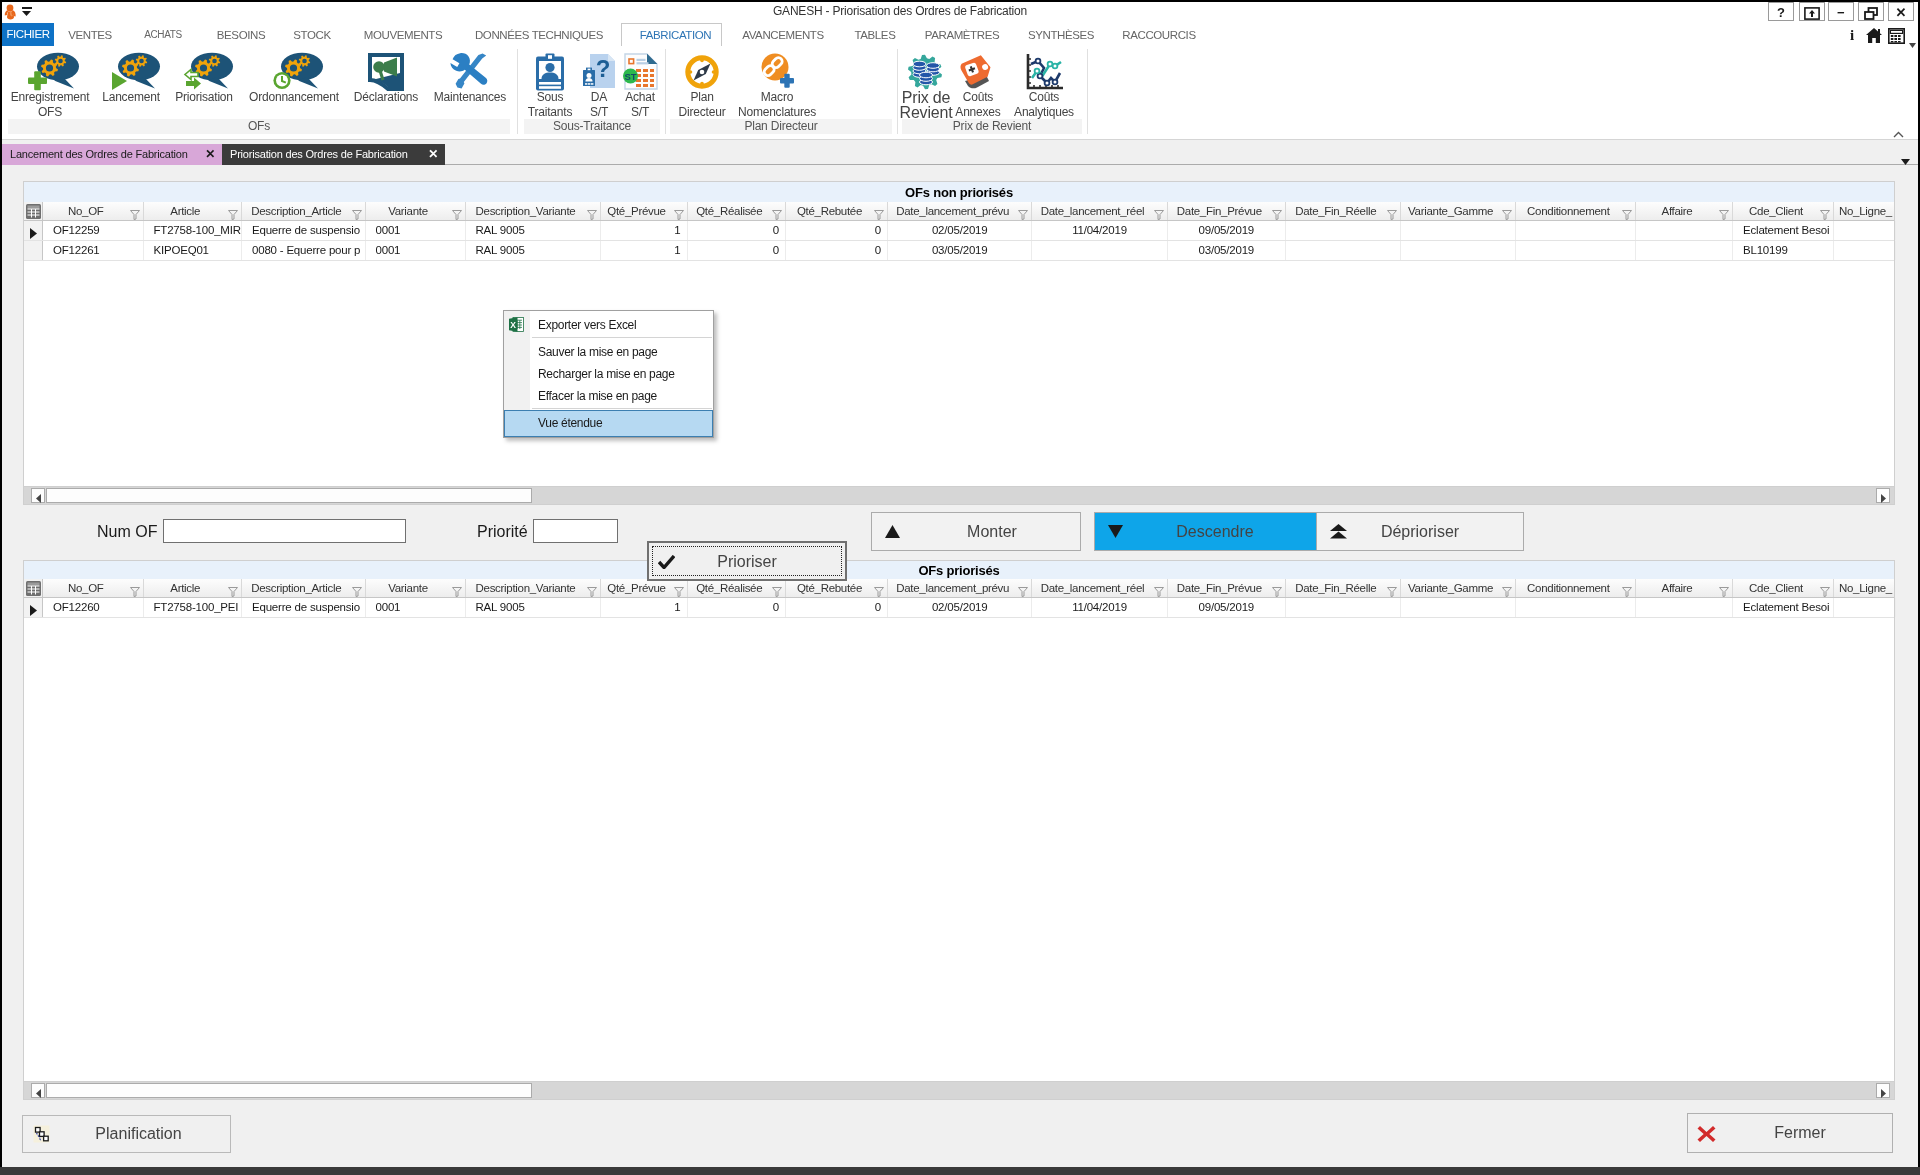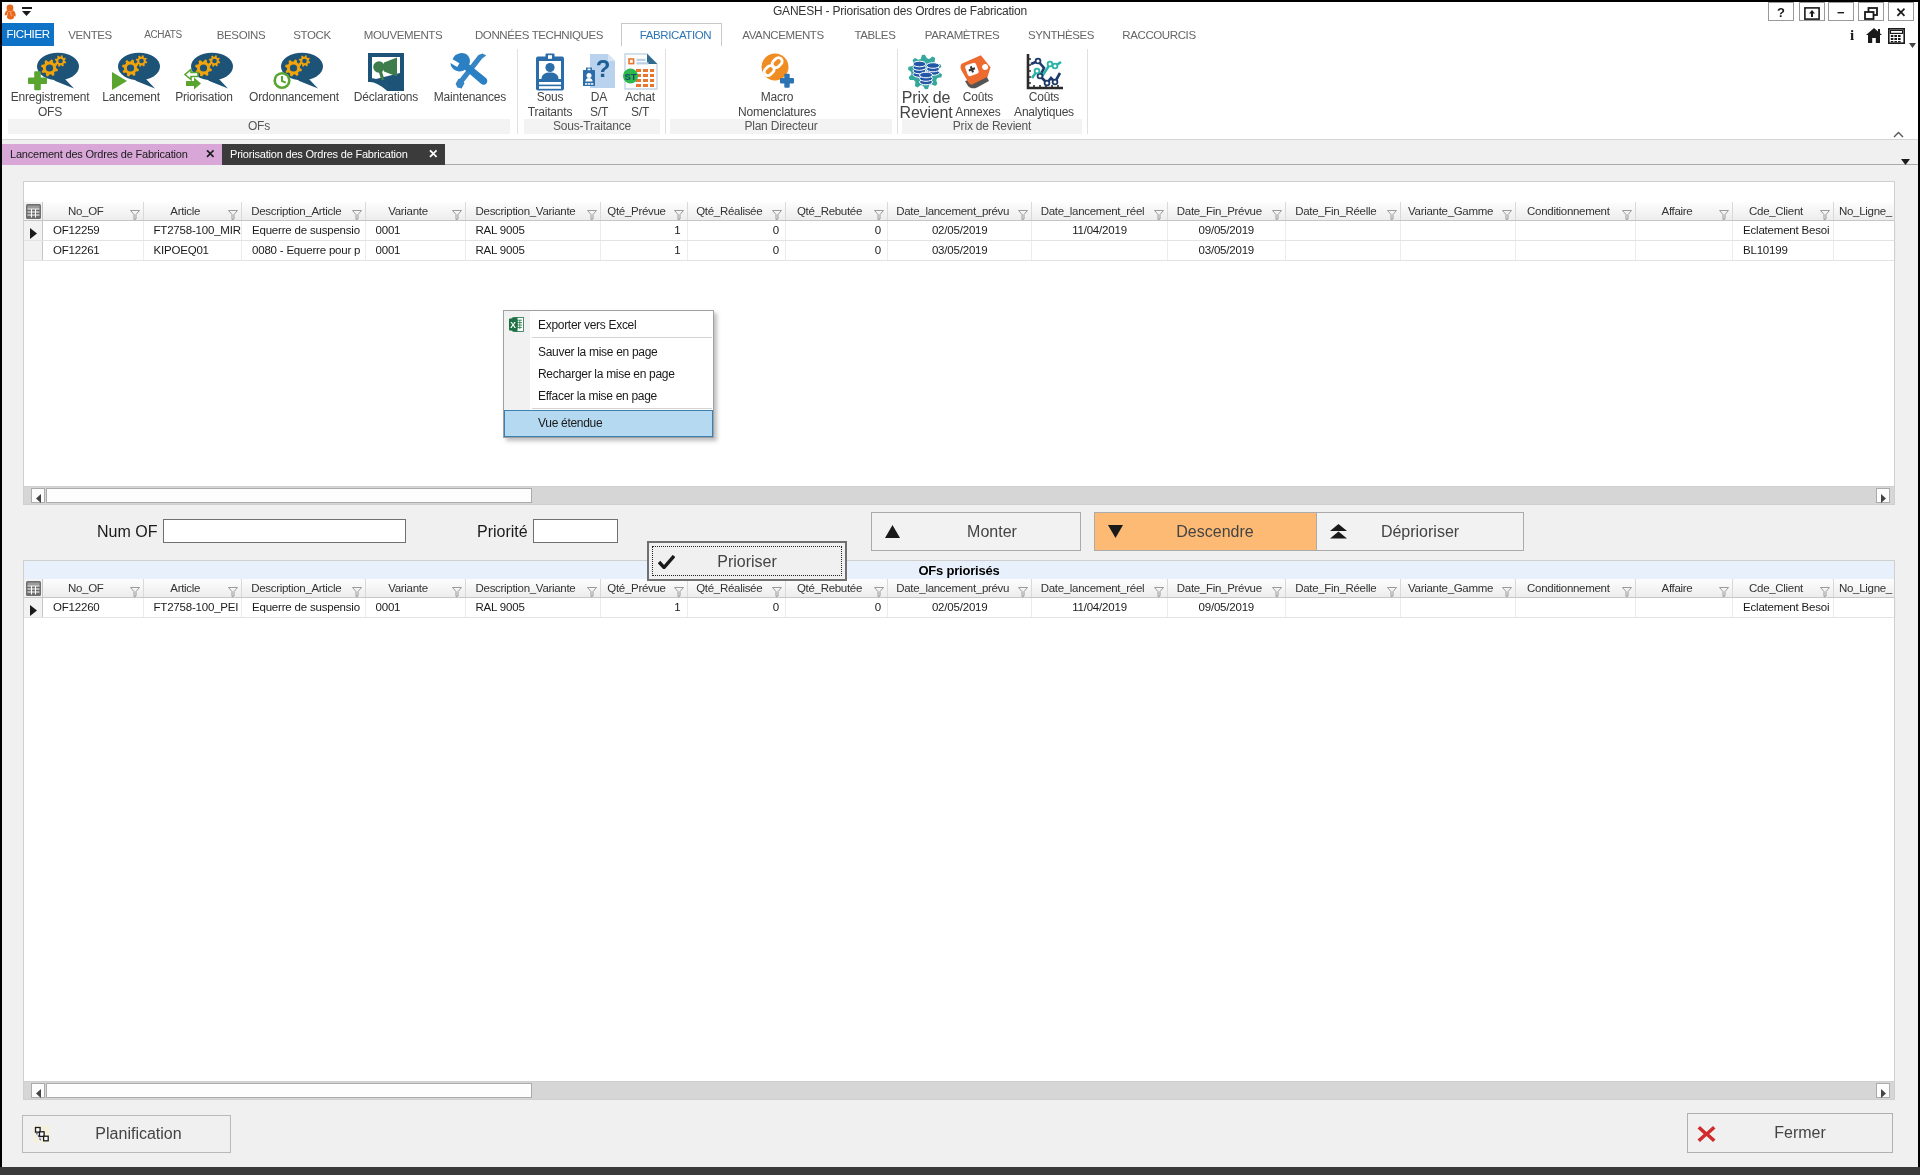--- a/index.html
+++ b/index.html
@@ -203,20 +203,34 @@
             <rect x="21" y="26" width="5" height="3"></rect>
             <rect x="28" y="26" width="4" height="3"></rect>
 <rect x="14" y="31" width="5" height="3"></rect>
             <rect x="21" y="31" width="5" height="3"></rect>
             <rect x="28" y="31" width="4" height="3"></rect>
 </g>
 <circle cx="8.5" cy="23" r="7.5" fill="#2db84d"></circle>
 <text x="8.5" y="26.5" font-family="Liberation Sans" font-size="9.5" font-weight="bold" fill="#124a68" text-anchor="middle">ST</text>
 </svg></div>
       <div style="position:absolute;left:0;top:44px;width:110px;font-size:12px;letter-spacing:-0.2px;color:#444;line-height:15px;">Achat<br>S/T</div>
+    </div>
+<div style="position:absolute;left:647px;top:46px;width:110px;height:92px;text-align:center;">
+      <div style="position:absolute;left:37px;top:8px;"><svg width="36" height="36" viewBox="0 0 36 36">
+<circle cx="18" cy="18" r="14.2" fill="none" stroke="#f0a30a" stroke-width="5"></circle>
+<g fill="#f0a30a">
+            <circle cx="18" cy="6.5" r="1.8"></circle>
+            <circle cx="18" cy="29.5" r="1.8"></circle>
+            <circle cx="6.5" cy="18" r="1.8"></circle>
+            <circle cx="29.5" cy="18" r="1.8"></circle>
+          </g>
+<path d="M26.5,9.5 L14.2,16 L9.5,26.5 L21.8,20 Z" fill="#2e3a48"></path>
+<circle cx="18" cy="18" r="2.3" fill="#fff"></circle>
+</svg></div>
+      <div style="position:absolute;left:0;top:44px;width:110px;font-size:12px;letter-spacing:-0.2px;color:#444;line-height:15px;">Plan<br>Directeur</div>
     </div>
 <div style="position:absolute;left:722px;top:46px;width:110px;height:92px;text-align:center;">
       <div style="position:absolute;left:36px;top:7px;"><svg width="38" height="38" viewBox="0 0 38 38">
 <circle cx="17" cy="14" r="13.5" fill="#ef8d22"></circle>
 <g stroke="#fff" stroke-width="2.8" fill="none">
 <rect x="5.5" y="14" width="11" height="7.5" rx="3.75" transform="rotate(-45 11 17.5)"></rect>
 <rect x="13.5" y="6" width="11" height="7.5" rx="3.75" transform="rotate(-45 19 9.5)"></rect>
 </g>
 <g fill="#2d74b5">
             <rect x="22" y="25" width="14" height="5.4" rx="1"></rect>
@@ -294,20 +308,21 @@
         <path d="M1,6 L5.5,1.5 L10,6" stroke="#555" stroke-width="1.4" fill="none"></path>
       </svg></div>
   <div style="position:absolute;left:2px;top:140px;width:1916px;height:1027px;background:#f0f0f0;"></div>
   <div style="position:absolute;left:2px;top:164px;width:1916px;height:1px;background:#ababab;"></div>
   <div style="position:absolute;left:2px;top:144px;width:220px;height:21px;background:#d8a7d8;color:#1a1a1a;font-size:11px;letter-spacing:-0.2px;line-height:21px;"><span style="margin-left:8px;">Lancement des Ordres de Fabrication</span><span style="position:absolute;right:7px;top:0;font-weight:bold;font-size:12px;">✕</span></div>
 <div style="position:absolute;left:222px;top:144px;width:223px;height:21px;background:#3b3b3b;color:#fff;font-size:11px;letter-spacing:-0.2px;line-height:21px;"><span style="margin-left:8px;">Priorisation des Ordres de Fabrication</span><span style="position:absolute;right:7px;top:0;font-weight:bold;font-size:12px;">✕</span></div>
 <div style="position:absolute;left:1901px;top:151px;"><svg width="9" height="6" viewBox="0 0 9 6">
         <path d="M0,0 L9,0 L4.5,6 Z" fill="#1a1a1a"></path>
       </svg></div>
   <div style="position:absolute;left:23px;top:181px;width:1872px;height:324px;background:#fff;border:1px solid #cfcfcf;box-sizing:border-box;">
+<div style="position:absolute;left:0;top:0;width:100%;height:20px;background:#e8f1fb;text-align:center;font-weight:bold;font-size:13px;letter-spacing:-0.2px;color:#000;line-height:21px;">OFs non priorisés</div>
 <div style="position:absolute;left:0;top:20px;width:100%;height:19px;background:linear-gradient(#fdfdfd,#ededed);border-bottom:1px solid #c6c6c6;box-sizing:border-box;">
 <div style="position:absolute;left:0.0px;top:0;width:19.0px;height:100%;background:#f2f2f2;border-right:1px solid #c6c6c6;box-sizing:border-box;">
           <div style="position:absolute;left:2px;top:2px;"><svg width="15" height="15" viewBox="0 0 15 15">
 <rect x="0" y="0" width="15" height="15" rx="1.5" fill="#6f6f6f"></rect>
 <rect x="1.5" y="1.5" width="12" height="3" fill="#9b9b9b"></rect>
 <g stroke="#fff" stroke-width="1">
                 <path d="M1.5,5 L13.5,5 M1.5,8 L13.5,8 M1.5,11 L13.5,11 M5.5,5 L5.5,13.5 M9.5,5 L9.5,13.5"></path>
               </g>
 </svg></div>
         </div>
@@ -617,21 +632,21 @@
         <path d="M1,7 L6,12.5 L16,1" stroke="#1a1a1a" stroke-width="3.4" fill="none"></path>
       </svg>
 <div style="position:absolute;left:0;top:0;width:100%;text-align:center;font-size:16px;color:#444;line-height:37px;">Prioriser</div>
 </div>
 <div style="position:absolute;left:871px;top:512px;width:210px;height:39px;background:#f2f2f2;border:1px solid #ababab;box-sizing:border-box;">
       <div style="position:absolute;left:13px;top:11px;"><svg width="15" height="13" viewBox="0 0 15 13">
           <path d="M7.5,0 L15,13 L0,13 Z" fill="#1a1a1a"></path>
         </svg></div>
       <div style="position:absolute;left:16px;top:0;width:100%;text-align:center;font-size:16px;color:#444;line-height:37px;">Monter</div>
     </div>
-<div style="position:absolute;left:1094px;top:512px;width:242px;height:39px;background:#fdba74;border:1px solid #ababab;box-sizing:border-box;">
+<div style="position:absolute;left:1094px;top:512px;width:242px;height:39px;background:#0ea5e9;border:1px solid #ababab;box-sizing:border-box;">
       <div style="position:absolute;left:13px;top:11px;"><svg width="15" height="13" viewBox="0 0 15 13">
           <path d="M0,0 L15,0 L7.5,13 Z" fill="#1a1a1a"></path>
         </svg></div>
       <div style="position:absolute;left:0px;top:0;width:100%;text-align:center;font-size:16px;color:#444;line-height:37px;">Descendre</div>
     </div>
 <div style="position:absolute;left:1316px;top:512px;width:208px;height:39px;background:#f2f2f2;border:1px solid #ababab;box-sizing:border-box;">
       <div style="position:absolute;left:13px;top:11px;"><svg width="17" height="15" viewBox="0 0 17 15">
           <path d="M8.5,0 L17,7 L0,7 Z" fill="#1a1a1a"></path>
           <path d="M8.5,7.5 L17,14.5 L0,14.5 Z" fill="#1a1a1a"></path>
         </svg></div>

